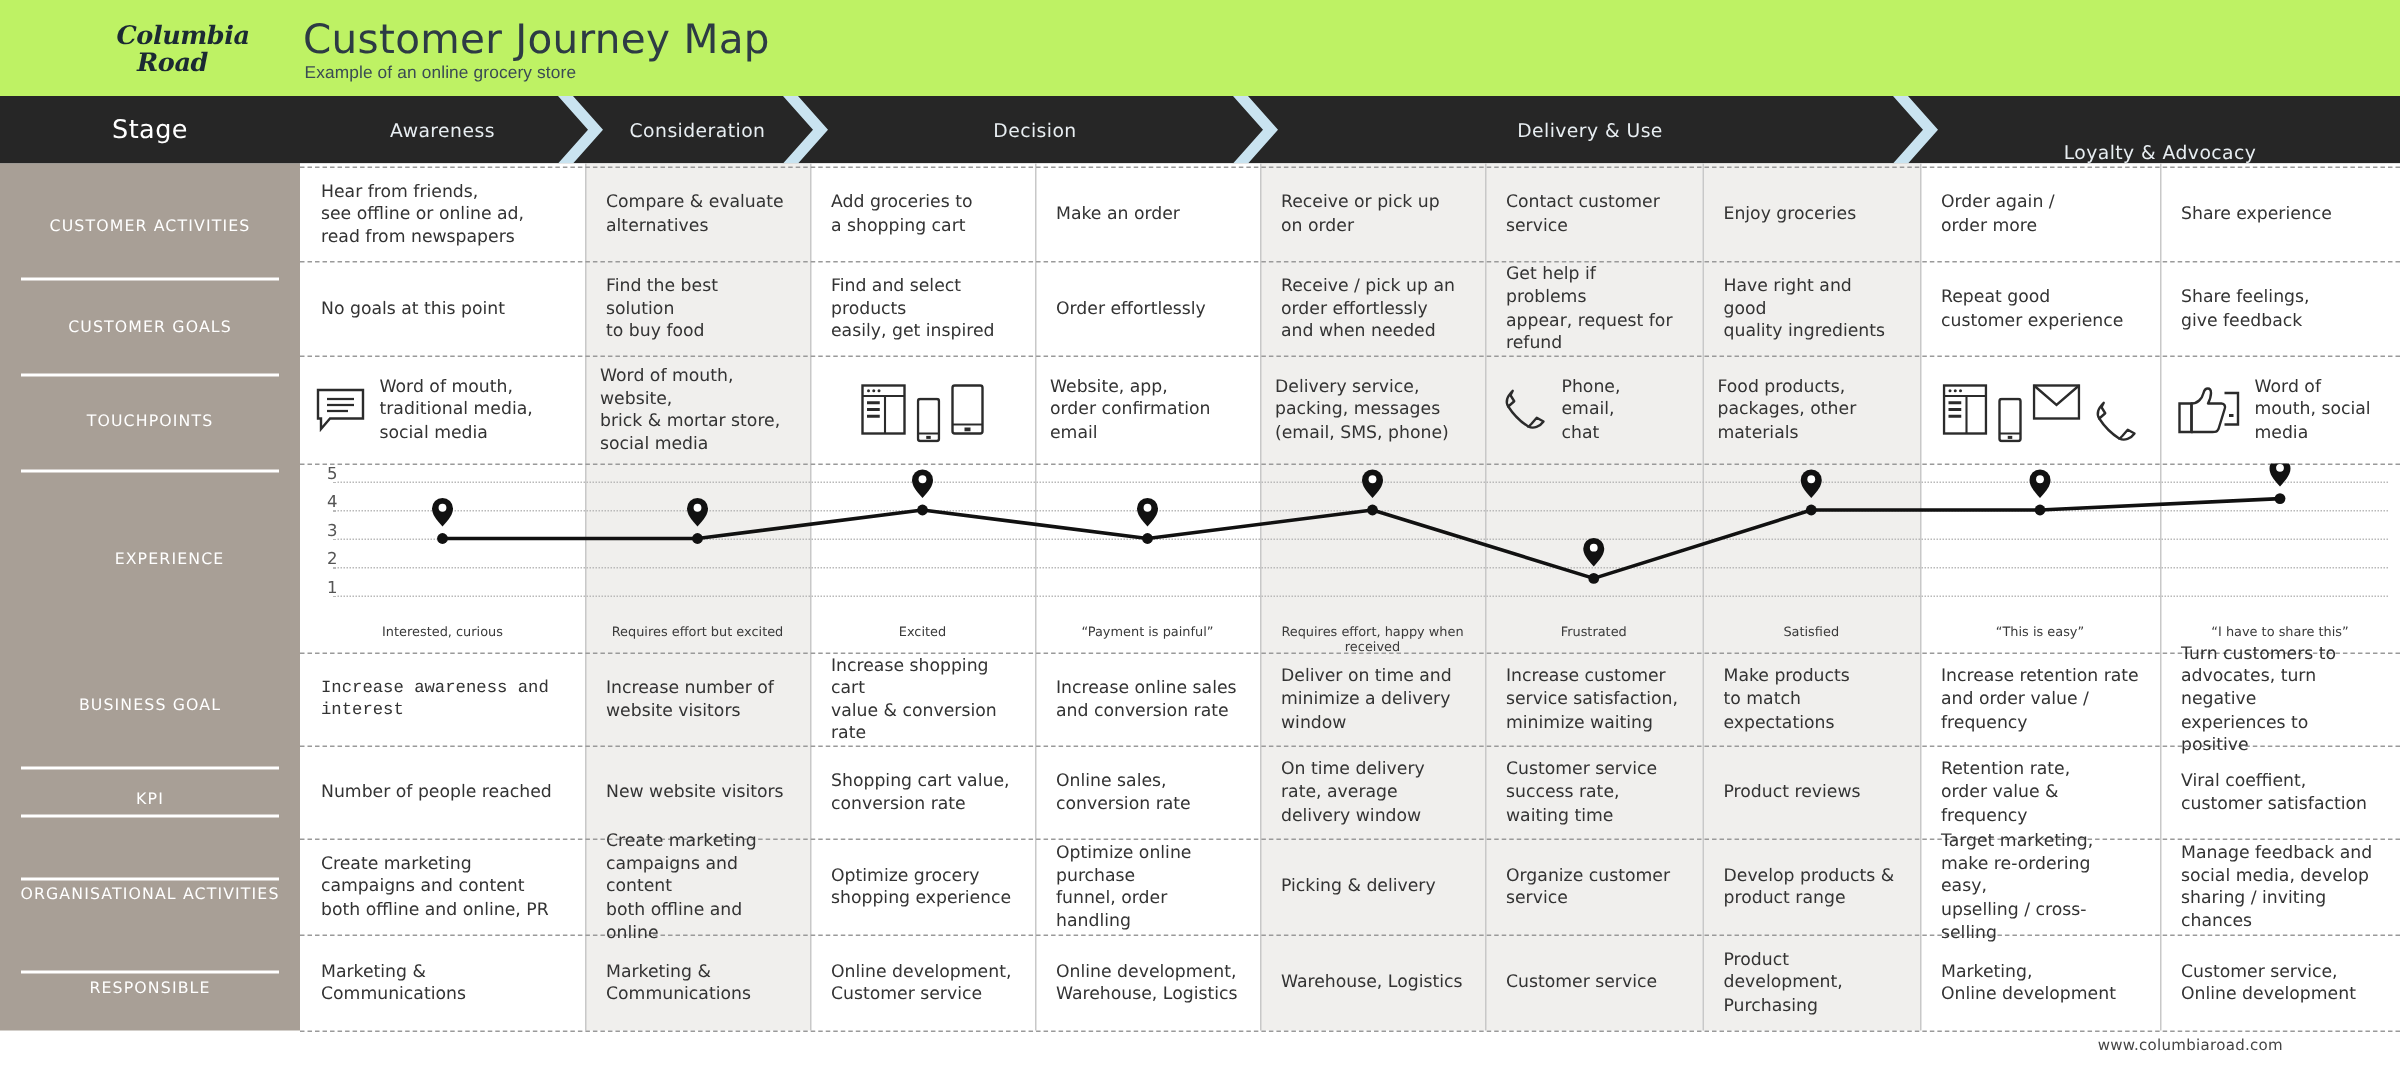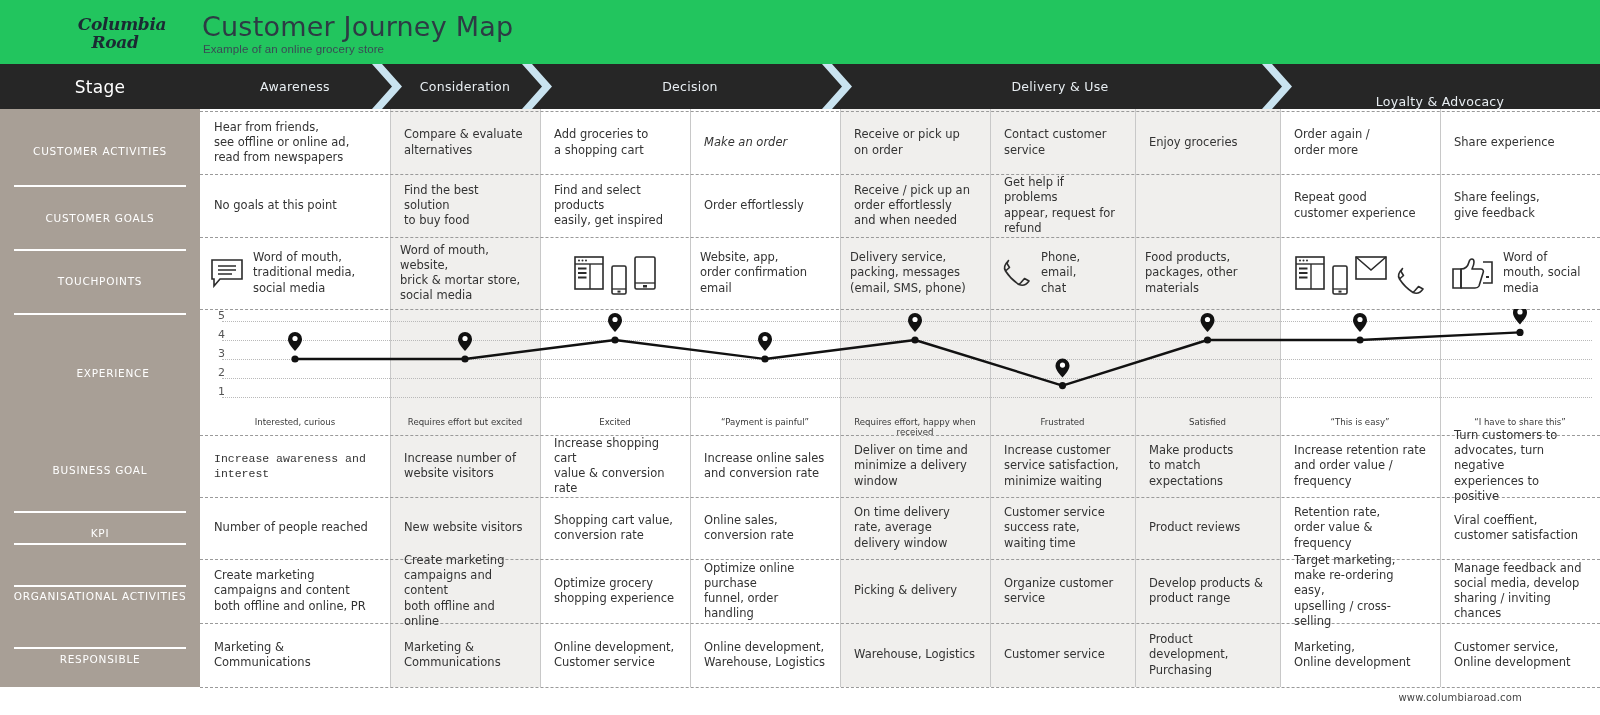--- a/index.html
+++ b/index.html
@@ -8,21 +8,21 @@
     font-family: "Liberation Sans", sans-serif;
     background: #ffffff;
     color: #333333;
     font-size: 12px;
   }
   #page { position: relative; width: 1600px; height: 715px; }
 
   
   .header {
     position: absolute; left: 0; top: 0; width: 1600px; height: 64px;
-    background: #22c55e;
+    background: #bef264;
   }
   .logo {
     position: absolute; left: 62px; top: 8px; width: 120px; height: 50px;
     display: flex; flex-direction: column; align-items: center; justify-content: center;
   }
   .logo-l1, .logo-l2 {
     font-family: "DejaVu Serif", serif;
     font-style: italic; font-weight: bold;
     color: #1b2a33; line-height: 1.0;
   }
@@ -253,21 +253,21 @@
 read from newspapers</span>
       </div>
       <div class="cell" style="left: 190px; width: 150px; top: 2px; height: 63px;">
         <span class="cell-text">Compare &amp; evaluate
 alternatives</span>
       </div>
       <div class="cell" style="left: 340px; width: 150px; top: 2px; height: 63px;">
         <span class="cell-text">Add groceries to
 a shopping cart</span>
       </div>
-      <div class="cell" style="left: 490px; width: 122px; top: 2px; height: 63px; font-style: italic;">
+      <div class="cell" style="left: 490px; width: 122px; top: 2px; height: 63px;">
         <span class="cell-text">Make an order</span>
       </div>
       <div class="cell" style="left: 640px; width: 150px; top: 2px; height: 63px;">
         <span class="cell-text">Receive or pick up
 on order</span>
       </div>
       <div class="cell" style="left: 790px; width: 145px; top: 2px; height: 63px;">
         <span class="cell-text">Contact customer
 service</span>
       </div>
@@ -298,20 +298,24 @@
       </div>
       <div class="cell" style="left: 640px; width: 150px; top: 65px; height: 63px;">
         <span class="cell-text">Receive / pick up an
 order effortlessly
 and when needed</span>
       </div>
       <div class="cell" style="left: 790px; width: 145px; top: 65px; height: 63px;">
         <span class="cell-text">Get help if problems
 appear, request for
 refund</span>
+      </div>
+      <div class="cell" style="left: 935px; width: 145px; top: 65px; height: 63px;">
+        <span class="cell-text">Have right and good
+quality ingredients</span>
       </div>
       <div class="cell" style="left: 1080px; width: 160px; top: 65px; height: 63px;">
         <span class="cell-text">Repeat good
 customer experience</span>
       </div>
       <div class="cell" style="left: 1240px; width: 160px; top: 65px; height: 63px;">
         <span class="cell-text">Share feelings,
 give feedback</span>
       </div>
       <div class="cell" style="left: 0px; width: 190px; top: 326px; height: 62px; font-family: Liberation Mono, monospace;">

